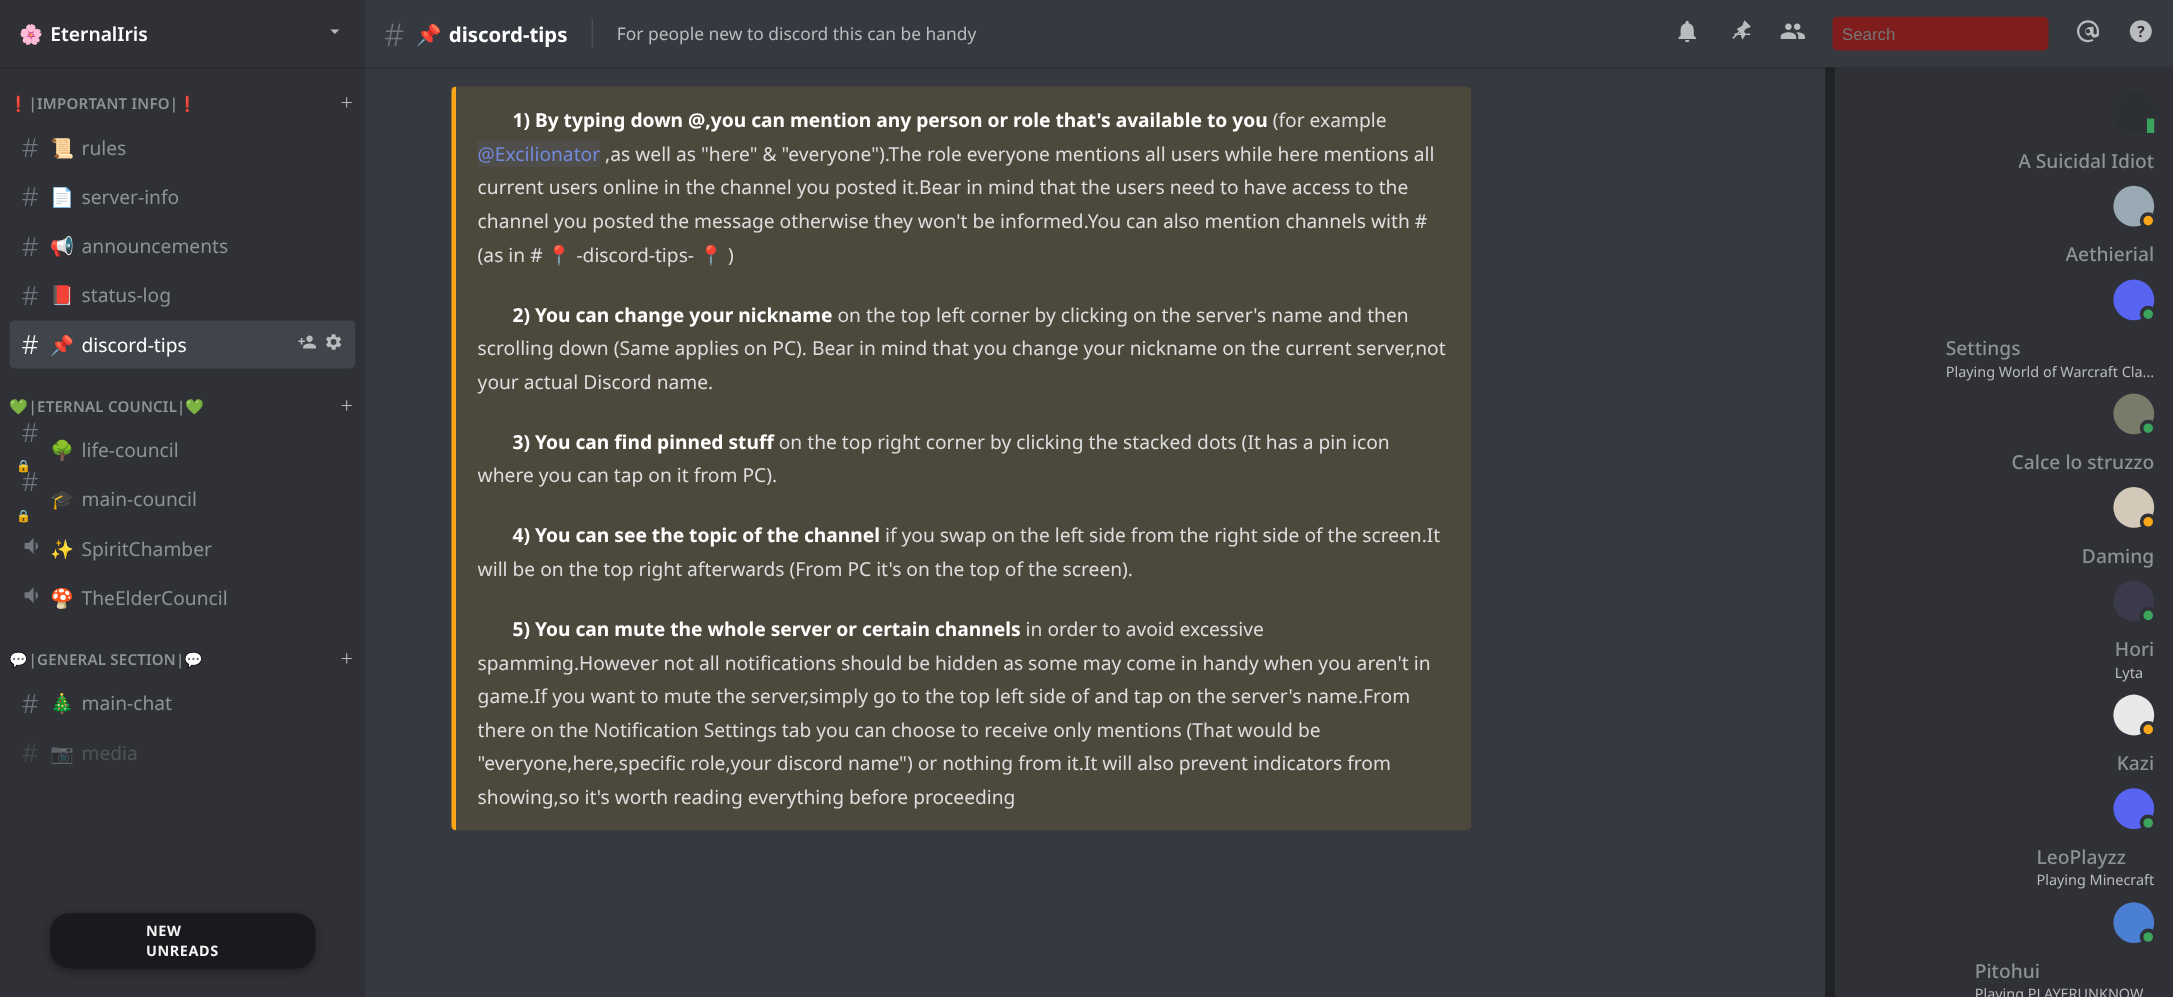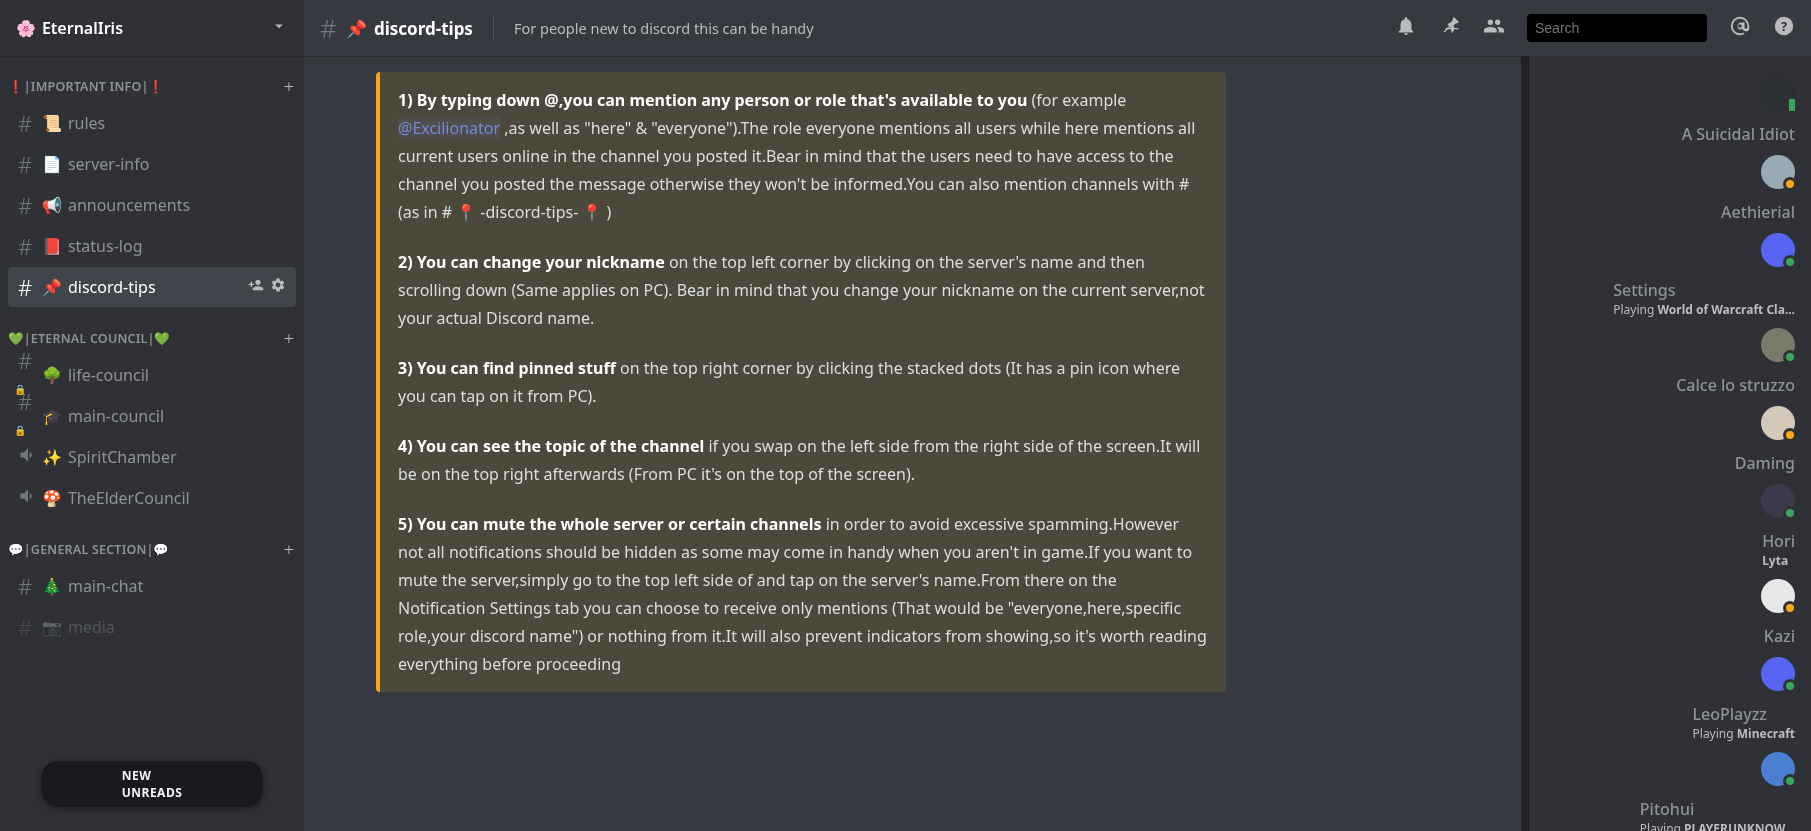--- a/index.html
+++ b/index.html
@@ -105,21 +105,21 @@
   gap: 10px;
 }
 .topbar .hash-big { color: #72767d; font-size: 26px; font-weight: 300; }
 .topbar .title { color: #fff; font-weight: 700; font-size: 17px; display:flex; align-items:center; gap:6px;}
 .divider-vert { width: 1px; height: 24px; background: #4f545c; margin: 0 10px; }
 .topic { color: #b9bbbe; font-size: 14.5px; flex: 1; white-space: nowrap; overflow: hidden; text-overflow: ellipsis; }
 .toolbar { display: flex; align-items: center; gap: 22px; }
 .toolbar .icon { color: #b9bbbe; cursor: pointer; }
 .toolbar svg { width: 22px; height: 22px; }
 .search-box {
-  background: #000000;
+  background: #7f1d1d;
   height: 28px;
   width: 180px;
   border-radius: 4px;
   display: flex;
   align-items: center;
   padding: 4px 8px;
   color: #72767d;
 }
 .search-box input {
   background: transparent; border: none; outline: none;
@@ -135,21 +135,21 @@
 .msg-block {
   border-left: 4px solid #faa61a;
   background: #4c483b;
   padding: 14px 18px;
   border-radius: 4px;
   max-width: 850px;
   font-size: 16px;
   line-height: 1.75;
   color: #dcddde;
 }
-.msg-block .bold { font-weight: 700; color: #fff; }
+.msg-block .bold { font-weight: 700; color: #fff; margin-left: 29px; }
 .msg-block .mention { color: #7289da; background: rgba(114,137,218,0.1); }
 .msg-block p { margin-bottom: 22px; }
 .msg-block p:last-child { margin-bottom: 0; }
 
 
 .members {
   width: 282px;
   background: #2f3136;
   padding: 16px 8px;
   overflow-y: auto;
@@ -184,21 +184,21 @@
 }
 .status-online { background: #3ba55d; }
 .status-idle { background: #faa81a; }
 .status-mobile {
   width: 12px; height: 18px; border-radius: 3px; background:#3ba55d;
   bottom:-3px; right:-3px;
 }
 .m-info { display: flex; flex-direction: column; overflow:hidden; flex:1; }
 .m-name { font-size: 16px; font-weight: 500; white-space:nowrap; overflow:hidden; text-overflow:ellipsis;}
 .m-activity { font-size: 12px; color: #b9bbbe; white-space:nowrap; overflow:hidden; text-overflow:ellipsis;}
-.m-activity .bold { font-weight: 700; }
+.m-activity .bold { font-weight: 400; }
 .rich-badge { width:16px; height:16px; background:#4f545c; border-radius:3px; flex-shrink:0; margin-left:4px;}
 .scrollbar-main { width:8px; background:#202225; }
 </style>
 </head>
 <body>
 
 <div class="app">
   <div class="sidebar">
     <div class="server-header">
       <div class="name">

